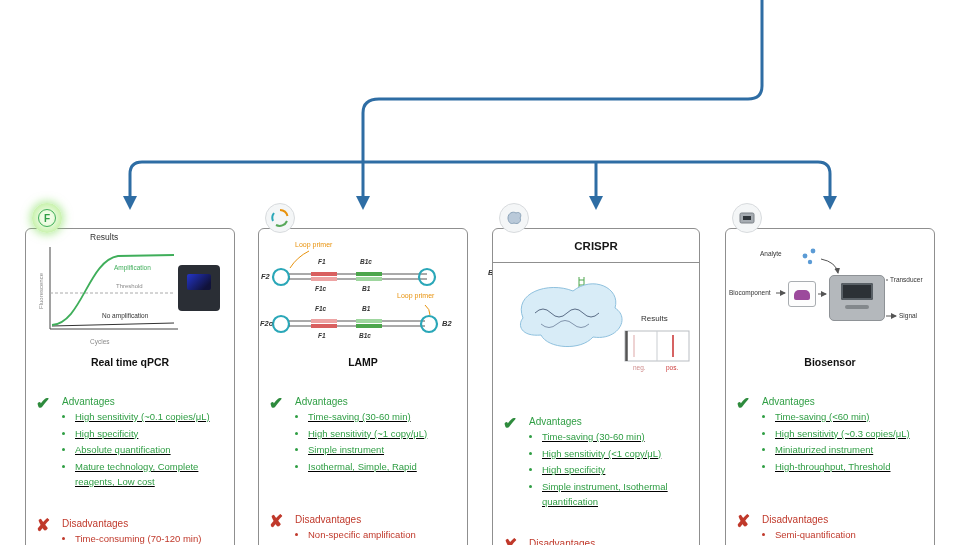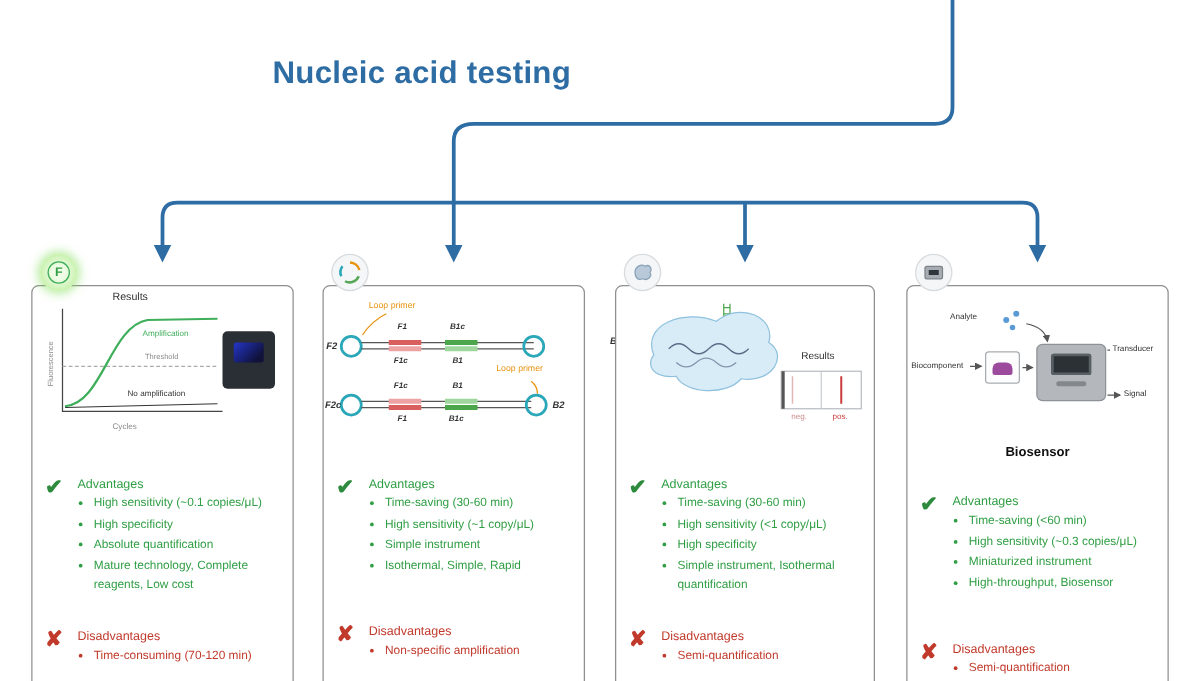--- a/index.html
+++ b/index.html
@@ -47,21 +47,21 @@
   .pointlist { position:relative; margin:20px 6px 0 10px; }
   .mark { position:absolute; left:0; top:-1px; font-size:17px; line-height:1; font-weight:700; }
   .check { color:#2e8b3d; }
   .cross { color:#c0392b; }
   .pl-body { margin-left:26px;margin-top:28px; }
   .pl-title { font-size:10px; margin-bottom:3px; }
   .adv .pl-title, .adv li { color:#2f9e44; }
   .dis .pl-title, .dis li { color:#c0392b; }
   ul.pl-items { list-style:disc; padding-left:13px; margin:0; }
   .pl-items li { font-size:9.5px; line-height:1.55; margin-bottom:2px; }
-  .adv ul.pl-items { min-height:76px; }
+  .adv ul.pl-items { min-height:76px;text-decoration:underline; }
   .dis { margin-top:10px; }
 
   .strand { stroke:#555; stroke-width:1; }
   .loop { fill:none; stroke:#2aa7b8; stroke-width:2.2; }
   .lp-arrow { fill:none; stroke:#e8920c; stroke-width:1; }
 </style>
 </head>
 <body>
 
 <div class="stage">
@@ -69,21 +69,20 @@
   <svg class="connector" width="960" height="230">
     <path d="M762,0 L762,86 Q762,99 748,99 L379,99 Q363,99 363,113 L363,196" fill="none" stroke="#2e6da4" stroke-width="3"></path>
     <path d="M130,196 L130,174 Q130,162 142,162 L818,162 Q830,162 830,174 L830,196" fill="none" stroke="#2e6da4" stroke-width="3"></path>
     <path d="M596,162 L596,196" fill="none" stroke="#2e6da4" stroke-width="3"></path>
     <path d="M123,196 L137,196 L130,210 Z" fill="#2e6da4"></path>
     <path d="M356,196 L370,196 L363,210 Z" fill="#2e6da4"></path>
     <path d="M589,196 L603,196 L596,210 Z" fill="#2e6da4"></path>
     <path d="M823,196 L837,196 L830,210 Z" fill="#2e6da4"></path>
   </svg>
 
-  <div class="page-title">Nucleic acid testing</div>
 
   <section class="card" style="left:25px;">
     <div class="card-icon ic-pcr">
       <span class="f-ring">F</span>
     </div>
 
     <div class="illus">
       <span class="il-label" style="left:64px;top:4px;font-size:8.5px;">Results</span>
       <span class="il-label rot gray" style="left:12px;top:80px;font-size:6px;">Fluorescence</span>
       <svg class="illus-svg" style="left:16px;top:16px;" width="140" height="92">
@@ -94,20 +93,21 @@
       </svg>
       <span class="il-label green" style="left:88px;top:36px;">Amplification</span>
       <span class="il-label gray" style="left:90px;top:54px;font-size:6px;">Threshold</span>
       <span class="il-label" style="left:76px;top:84px;">No amplification</span>
       <span class="il-label gray" style="left:64px;top:110px;">Cycles</span>
       <div class="machine">
         <div class="machine-screen"></div>
       </div>
     </div>
 
+    <div class="subtitle">Real time qPCR</div>
 
     <div class="pointlist adv">
       <span class="mark check">✔</span>
       <div class="pl-body">
         <div class="pl-title">Advantages</div>
         <ul class="pl-items">
           <li>High sensitivity (~0.1 copies/μL)</li>
           <li>High specificity</li>
           <li>Absolute quantification</li>
           <li>Mature technology, Complete reagents, Low cost</li>
@@ -164,20 +164,21 @@
       <span class="il-label bold" style="left:103px;top:57px;">B1</span>
       <span class="il-label lp" style="left:138px;top:63px;">Loop primer</span>
       <span class="il-label bold" style="left:1px;top:91px;font-size:7.5px;">F2c</span>
       <span class="il-label bold" style="left:56px;top:77px;">F1c</span>
       <span class="il-label bold" style="left:103px;top:77px;">B1</span>
       <span class="il-label bold" style="left:183px;top:91px;font-size:7.5px;">B2</span>
       <span class="il-label bold" style="left:59px;top:104px;">F1</span>
       <span class="il-label bold" style="left:100px;top:104px;">B1c</span>
     </div>
 
+    <div class="subtitle">LAMP</div>
 
     <div class="pointlist adv">
       <span class="mark check">✔</span>
       <div class="pl-body">
         <div class="pl-title">Advantages</div>
         <ul class="pl-items">
           <li>Time-saving (30-60 min)</li>
           <li>High sensitivity (~1 copy/μL)</li>
           <li>Simple instrument</li>
           <li>Isothermal, Simple, Rapid</li>
@@ -194,20 +195,21 @@
       </div>
     </div>
   </section>
 
   <section class="card" style="left:492px;width:208px;">
     <div class="card-icon">
       <svg width="20" height="20">
         <path d="M4,10 C4,5 9,3 12,5 C16,3 18,7 16,10 C18,13 14,17 10,15 C6,17 4,13 4,10 Z" fill="#b9c9d9" stroke="#8aa2b8" stroke-width="1"></path>
       </svg>
     </div>
+    <header class="card-header">CRISPR</header>
 
     <div class="illus">
       <svg class="illus-svg" width="208" height="125">
         <path d="M86,28 L86,14 M91,28 L91,14 M86,17 L91,17 M86,22 L91,22" stroke="#4ca64c" stroke-width="1" fill="none"></path>
         <path d="M30,55 C20,30 55,18 80,28 C100,12 128,25 122,45 C138,55 125,78 100,74 C88,88 55,86 48,72 C28,74 24,62 30,55 Z" fill="#d8ecf7" stroke="#8fc1de" stroke-width="1"></path>
         <path d="M42,50 q8,-8 16,0 t16,0 t16,0 t16,0" fill="none" stroke="#5a6c86" stroke-width="1"></path>
         <path d="M48,61 q8,7 16,0 t16,0 t16,0" fill="none" stroke="#8295ad" stroke-width="1"></path>
         <rect x="132" y="68" width="64" height="30" fill="#ffffff" stroke="#b9bdc2"></rect>
         <line x1="133.5" y1="68" x2="133.5" y2="98" stroke="#555" stroke-width="2.5"></line>
         <line x1="164" y1="68" x2="164" y2="98" stroke="#c9cdd1" stroke-width="1"></line>
@@ -281,21 +283,21 @@
     <div class="subtitle">Biosensor</div>
 
     <div class="pointlist adv">
       <span class="mark check">✔</span>
       <div class="pl-body">
         <div class="pl-title">Advantages</div>
         <ul class="pl-items">
           <li>Time-saving (&lt;60 min)</li>
           <li>High sensitivity (~0.3 copies/μL)</li>
           <li>Miniaturized instrument</li>
-          <li>High-throughput, Biosensor</li>
+          <li>High-throughput, Threshold</li>
         </ul>
       </div>
     </div>
     <div class="pointlist dis">
       <span class="mark cross">✘</span>
       <div class="pl-body">
         <div class="pl-title">Disadvantages</div>
         <ul class="pl-items">
           <li>Semi-quantification</li>
         </ul>

